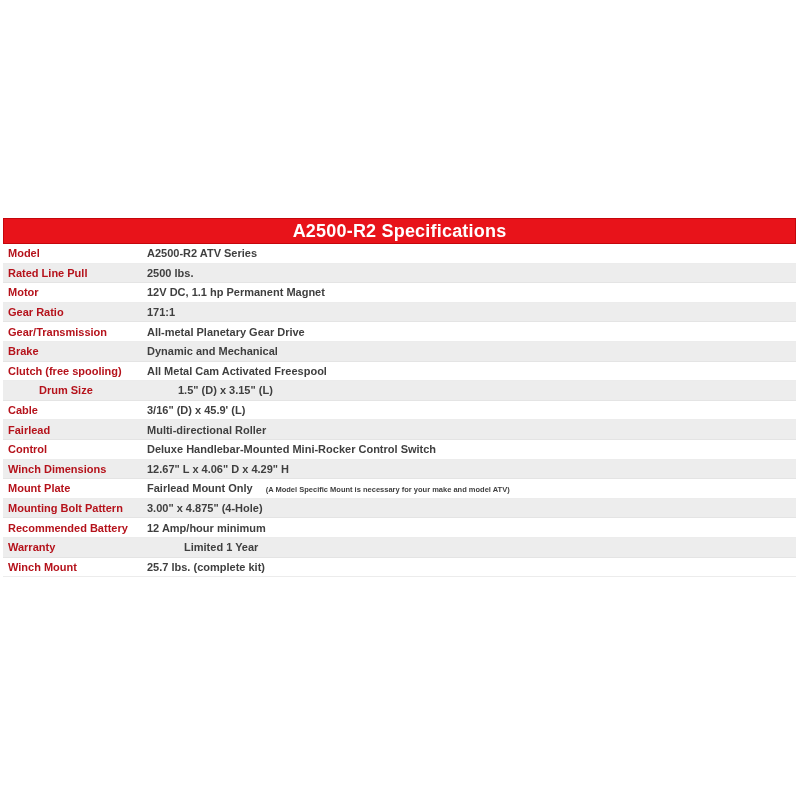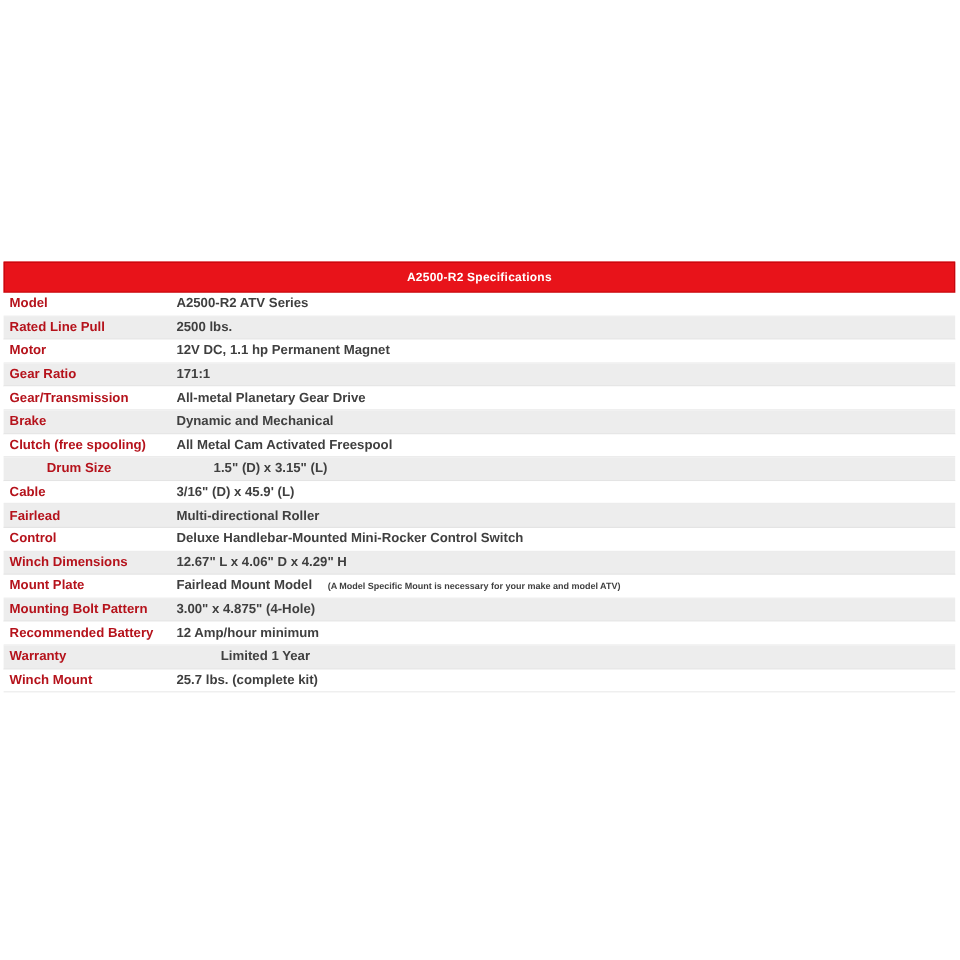--- a/index.html
+++ b/index.html
@@ -24,21 +24,21 @@
     width: 793px;
   }
   .spec-header {
     height: 26px;
     box-sizing: border-box;
     border: 1px solid #c5060c;
     display: flex;
     align-items: center;
     justify-content: center;
     font-weight: bold;
-    font-size: 10px;
+    font-size: 18px;
     letter-spacing: 0.2px;
   }
   .spec-rows .spec-row {
     display: flex;
     align-items: center;
     height: 19.6px;
     box-sizing: border-box;
     border-bottom: 1px solid #ececec;
     background: #ffffff;
     font-size: 11px;
@@ -129,21 +129,21 @@
     <span class="spec-value" style="color: rgb(63, 63, 63);"><span class="value-main">Deluxe Handlebar-Mounted Mini-Rocker Control Switch</span></span>
   </div>
 
   <div class="spec-row">
     <span class="spec-label" style="color: rgb(181, 18, 27);">Winch Dimensions</span>
     <span class="spec-value" style="color: rgb(63, 63, 63);"><span class="value-main">12.67" L x 4.06" D x 4.29" H</span></span>
   </div>
 
   <div class="spec-row">
     <span class="spec-label" style="color: rgb(181, 18, 27);">Mount Plate</span>
-    <span class="spec-value" style="color: rgb(63, 63, 63);"><span class="value-main">Fairlead Mount Model</span><span class="spec-note">(A Model Specific Mount is necessary for your make and model ATV)</span></span>
+    <span class="spec-value" style="color: rgb(63, 63, 63);"><span class="value-main">Fairlead Mount Only</span><span class="spec-note">(A Model Specific Mount is necessary for your make and model ATV)</span></span>
   </div>
 
   <div class="spec-row">
     <span class="spec-label" style="color: rgb(181, 18, 27);">Mounting Bolt Pattern</span>
     <span class="spec-value" style="color: rgb(63, 63, 63);"><span class="value-main">3.00" x 4.875" (4-Hole)</span></span>
   </div>
 
   <div class="spec-row">
     <span class="spec-label" style="color: rgb(181, 18, 27);">Recommended Battery</span>
     <span class="spec-value" style="color: rgb(63, 63, 63);"><span class="value-main">12 Amp/hour minimum</span></span>

